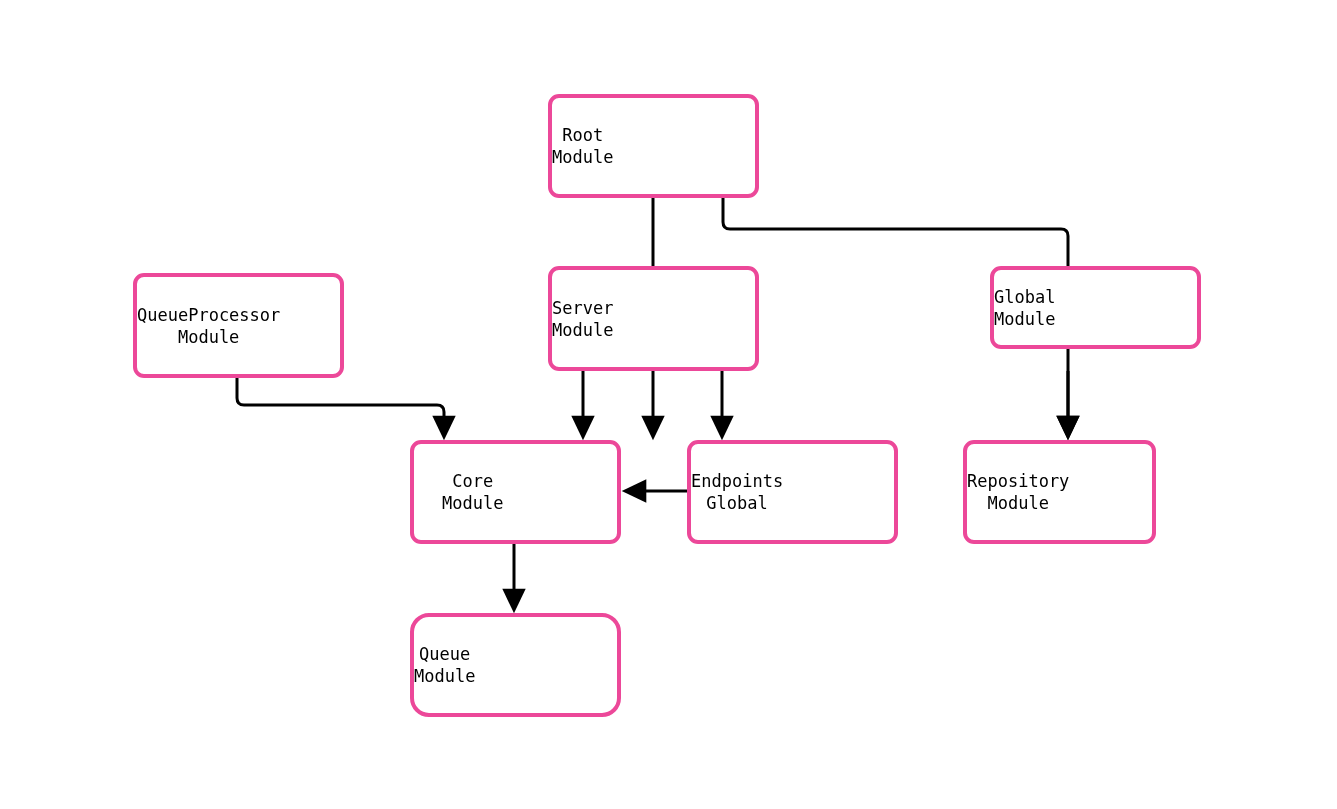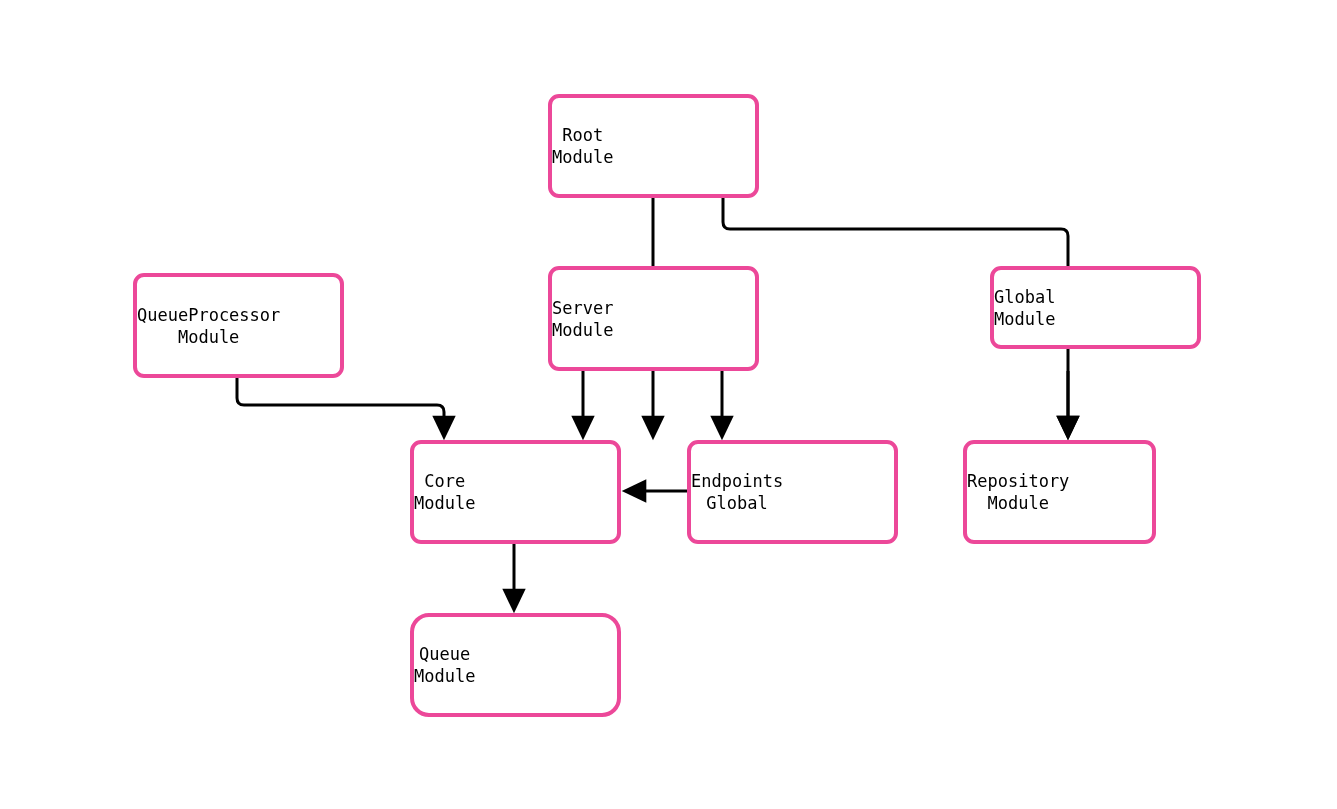--- a/index.html
+++ b/index.html
@@ -85,21 +85,21 @@
   <div class="node" style="left:548px; top:266px; width:211px; height:105px;">
     <div class="node-label">Server
 Module</div>
   </div>
 
   <div class="node" style="left:990px; top:266px; width:211px; height:83px;">
     <div class="node-label">Global
 Module</div>
   </div>
 
-  <div class="node" style="left:410px; top:440px; width:211px; height:104px;">
+  <div class="node" style="left:410px; top:440px; width:211px; height:104px;padding-left:28px;">
     <div class="node-label">Core
 Module</div>
   </div>
 
   <div class="node" style="left:687px; top:440px; width:211px; height:104px;">
     <div class="node-label">Endpoints
 Global</div>
   </div>
 
   <div class="node" style="left:963px; top:440px; width:193px; height:104px;">

